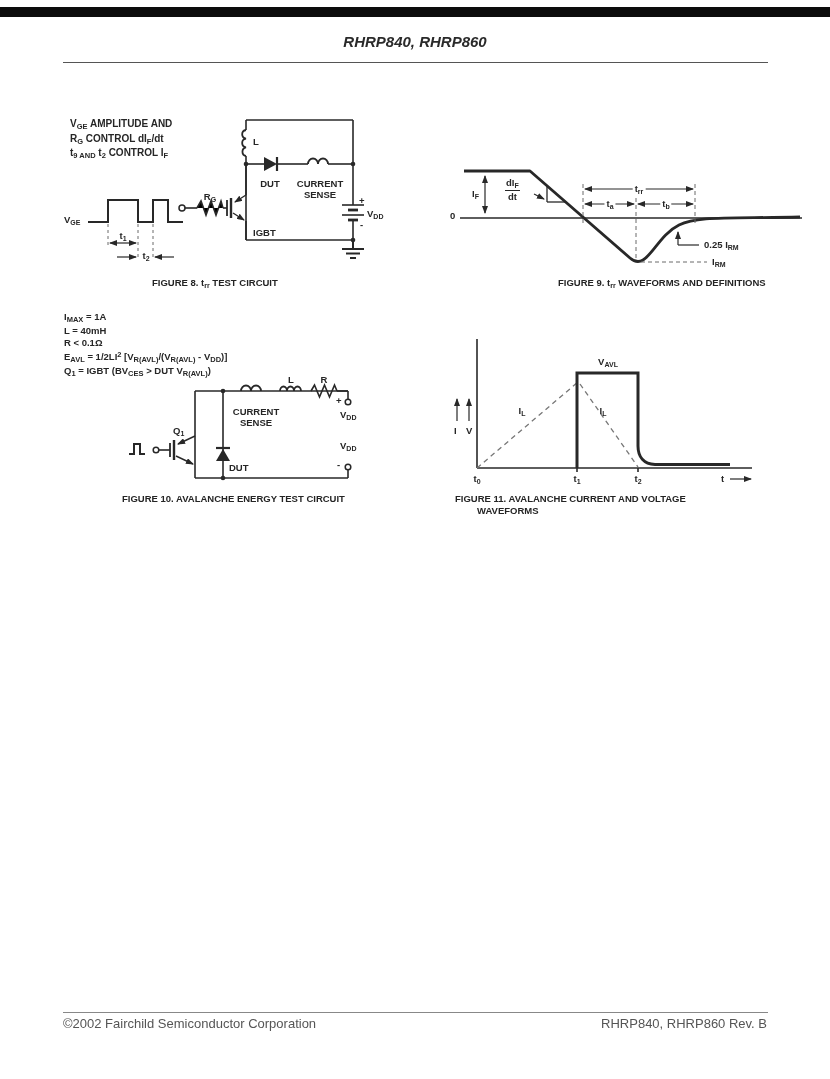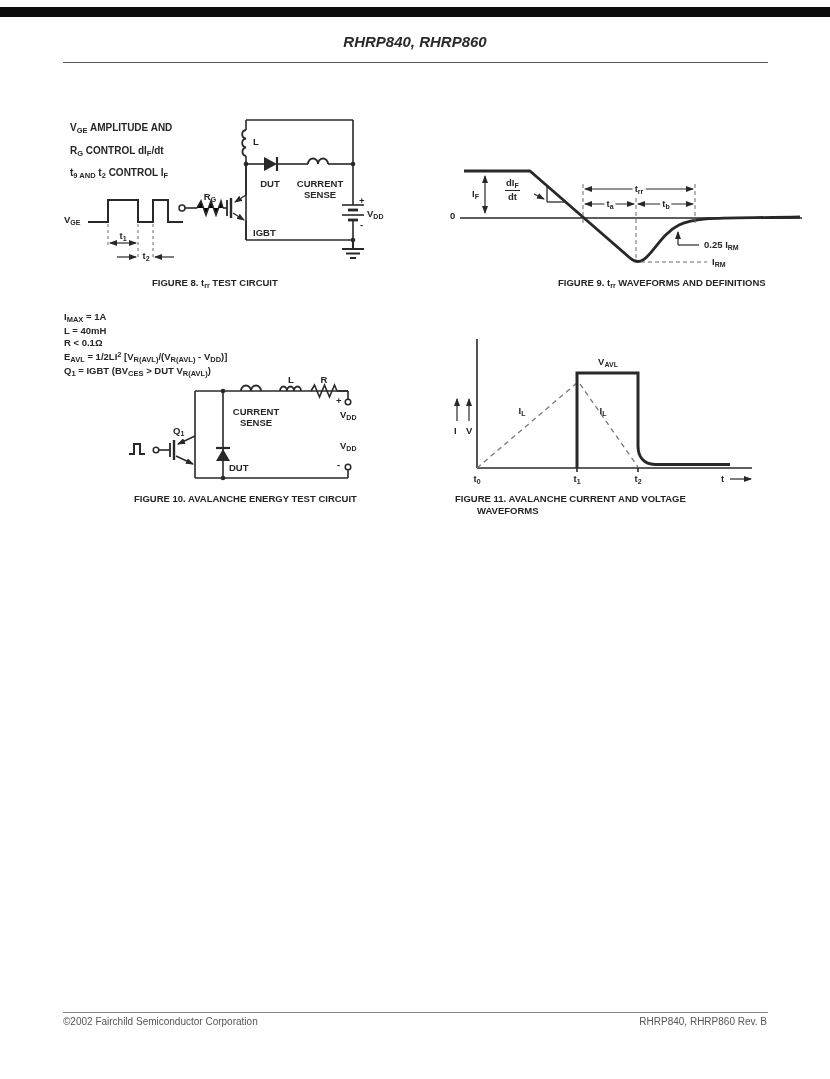--- a/index.html
+++ b/index.html
@@ -9,31 +9,31 @@
   .h-title{position:absolute;left:0;top:33px;width:830px;text-align:center;
            font-size:15px;font-weight:bold;font-style:italic;color:#2a2a2a;}
   .rule{position:absolute;left:63px;width:705px;height:1px;background:#555;}
   .s-title{position:absolute;left:62px;top:79px;font-size:15.5px;font-weight:bold;font-style:italic;color:#222;}
   .fig{position:absolute;}
   .fig svg{position:absolute;left:0;top:0;}
   .lbl{position:absolute;font-size:9.5px;font-weight:bold;line-height:1.05;white-space:nowrap;color:#262626;}
   .lbl sub{font-size:7px;line-height:1;vertical-align:-1.5px;}
   .c{transform:translateX(-50%);}
   .wbg{background:#fff;padding:0 2px;}
-  .ann{position:absolute;font-size:10px;font-weight:bold;line-height:20px;white-space:nowrap;color:#262626;}
+  .ann{position:absolute;font-size:10px;font-weight:bold;line-height:12px;white-space:nowrap;color:#262626;}
   .ann sub,.cond sub{font-size:7.5px;vertical-align:-1.5px;}
   .cond sup{font-size:7.5px;vertical-align:3px;}
   .cap{position:absolute;font-size:9.5px;font-weight:bold;white-space:nowrap;color:#242424;}
   .cap sub{font-size:7px;vertical-align:-1.5px;}
   .cond{position:absolute;font-size:9.5px;font-weight:bold;line-height:11.8px;white-space:nowrap;color:#262626;}
   .frac{position:absolute;text-align:center;font-size:9.5px;font-weight:bold;line-height:1.1;color:#262626;}
   .frac .num{border-bottom:1.3px solid #262626;padding:0 1px 1px;}
   .frac .den{padding-top:1px;}
   .frac sub{font-size:7px;vertical-align:-1.5px;}
-  .ftr{position:absolute;top:1016px;font-size:10px;color:#555;}
+  .ftr{position:absolute;top:1016px;font-size:13px;color:#555;}
 </style>
 </head>
 <body>
 
 <div class="page">
 
   <div class="topbar"></div>
   <div class="h-title">RHRP840, RHRP860</div>
   <div class="rule" style="top:62px"></div>
 
@@ -214,21 +214,21 @@
     <div class="lbl" style="left:134px;top:91px">DUT</div>
     <div class="lbl c" style="left:161px;top:35px">CURRENT</div>
     <div class="lbl c" style="left:161px;top:46px">SENSE</div>
     <div class="lbl c" style="left:196px;top:3px">L</div>
     <div class="lbl c" style="left:229px;top:3px">R</div>
     <div class="lbl" style="left:241px;top:24px">+</div>
     <div class="lbl" style="left:245px;top:38px">V<sub>DD</sub></div>
     <div class="lbl" style="left:245px;top:69px">V<sub>DD</sub></div>
     <div class="lbl" style="left:242px;top:88px">-</div>
   </div>
-  <div class="cap" style="left:134px;top:493px">FIGURE 10.  AVALANCHE ENERGY TEST CIRCUIT</div>
+  <div class="cap" style="left:122px;top:493px">FIGURE 10.  AVALANCHE ENERGY TEST CIRCUIT</div>
 
   <div class="fig" style="left:445px;top:335px;width:350px;height:150px">
     <svg width="350" height="150" viewBox="0 0 350 150">
       <defs>
         <marker id="a11" viewBox="0 0 8 6" markerWidth="8" markerHeight="6" refX="7" refY="3" orient="auto-start-reverse" markerUnits="userSpaceOnUse">
           <path d="M0,0 L8,3 L0,6 Z" fill="#282828"></path>
         </marker>
       </defs>
       <g stroke="#282828" stroke-width="1.6">
         <line x1="32" y1="4" x2="32" y2="133"></line>

